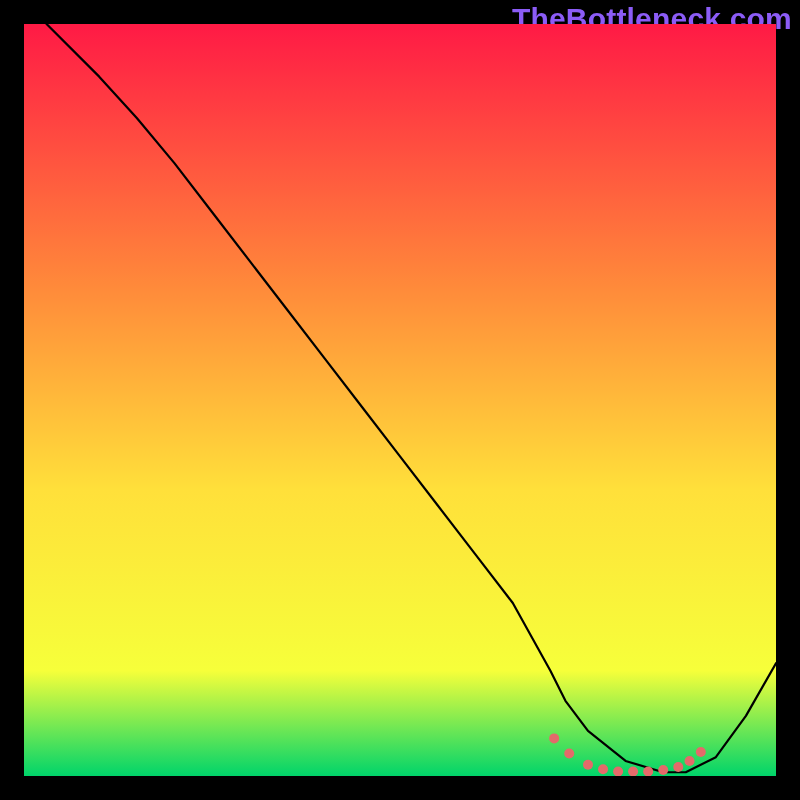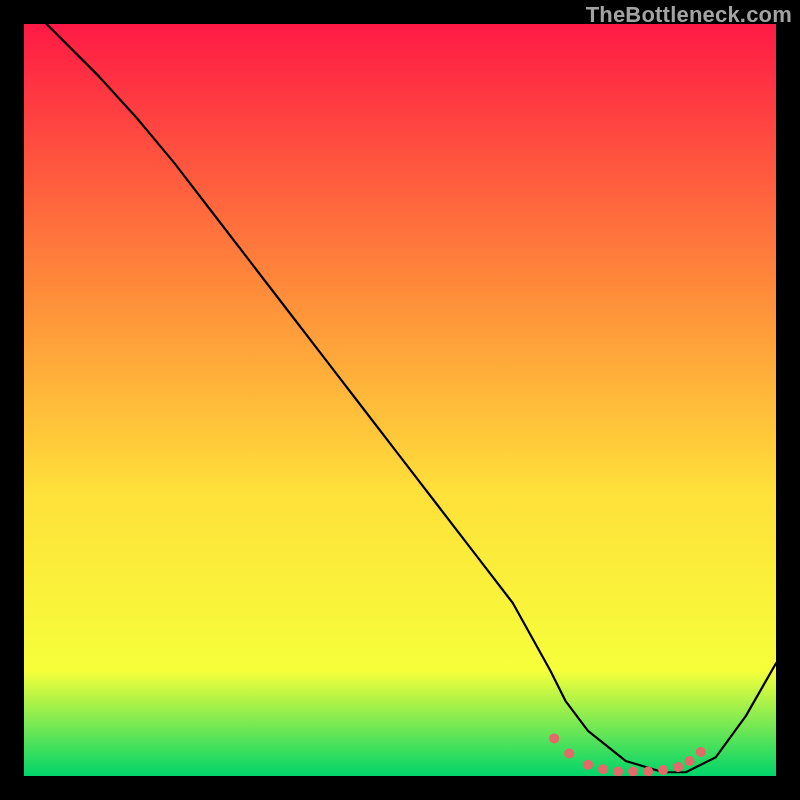--- a/index.html
+++ b/index.html
@@ -14,22 +14,22 @@
   .frame {
     position: relative;
     width: 800px;
     height: 800px;
     background: #000;
   }
   .watermark {
     position: absolute;
     top: 2px;
     right: 8px;
-    color: #a3a3a3;
-    font-size: 22px;
+    color: #8b5cf6;
+    font-size: 30px;
     font-weight: bold;
     letter-spacing: 0.2px;
     user-select: none;
   }
   .plot-wrap {
     position: absolute;
     left: 24px;
     top: 24px;
     width: 752px;
     height: 752px;

